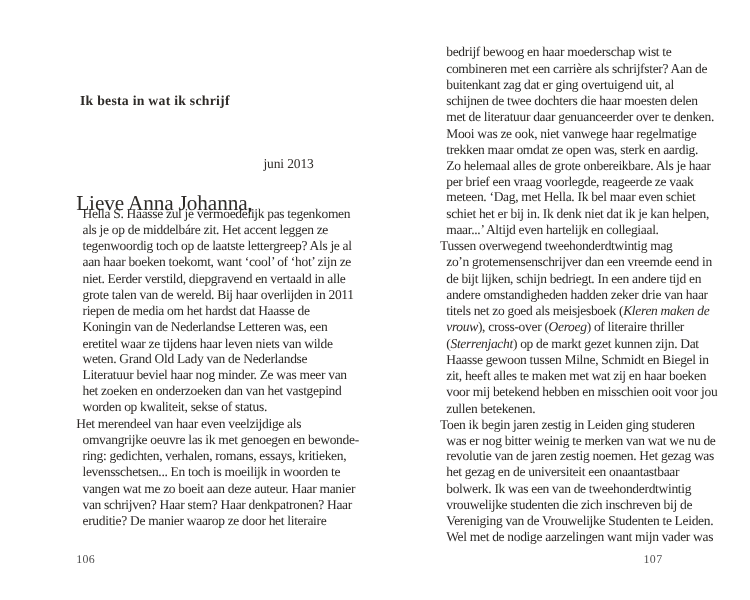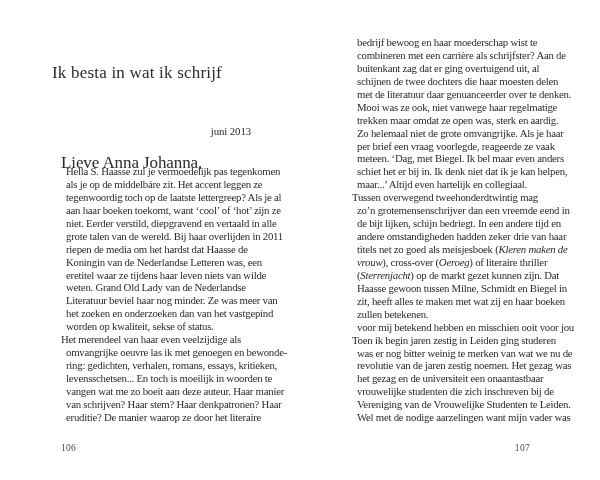--- a/index.html
+++ b/index.html
@@ -21,23 +21,23 @@
     top: 0;
     height: 480px;
   }
   .page-left  { left: 46px;  width: 208px; }
   .page-right { left: 337px; width: 205px; }
 
   .chapter-title {
     position: absolute;
     left: 2px;
     top: 59px;
-    margin: 4px;
-    font-size: 17px;
-    font-weight: 400;
+    margin: 16px;
+    font-size: 11px;
+    font-weight: 700;
     letter-spacing: 0.2px;
     white-space: nowrap;
   }
   .letter-date {
     position: absolute;
     top: 125px;
     right: 3px;
     font-size: 10.8px;
     letter-spacing: -0.1px;
   }
@@ -112,40 +112,41 @@
 
   <div class="page page-right">
     <div class="body-text body-right">
         <div class="line"><span>bedrijf bewoog en haar moederschap wist te</span></div>
         <div class="line"><span>combineren met een carrière als schrijfster? Aan de</span></div>
         <div class="line"><span>buitenkant zag dat er ging overtuigend uit, al</span></div>
         <div class="line"><span>schijnen de twee dochters die haar moesten delen</span></div>
         <div class="line"><span>met de literatuur daar genuanceerder over te denken.</span></div>
         <div class="line"><span>Mooi was ze ook, niet vanwege haar regelmatige</span></div>
         <div class="line"><span>trekken maar omdat ze open was, sterk en aardig.</span></div>
-        <div class="line"><span>Zo helemaal niet de grote omvangrijke. Als je haar</span></div>
+        <div class="line"><span>Zo helemaal alles de grote onbereikbare. Als je haar</span></div>
         <div class="line"><span>per brief een vraag voorlegde, reageerde ze vaak</span></div>
-        <div class="line"><span>meteen. ‘Dag, met Biegel. Ik bel maar even anders</span></div>
+        <div class="line"><span>meteen. ‘Dag, met Hella. Ik bel maar even schiet</span></div>
         <div class="line"><span>schiet het er bij in. Ik denk niet dat ik je kan helpen,</span></div>
         <div class="line"><span>maar...’ Altijd even hartelijk en collegiaal.</span></div>
         <div class="line indent"><span>Tussen overwegend tweehonderdtwintig mag</span></div>
         <div class="line"><span>zo’n grotemensenschrijver dan een vreemde eend in</span></div>
         <div class="line"><span>de bijt lijken, schijn bedriegt. In een andere tijd en</span></div>
         <div class="line"><span>andere omstandigheden hadden zeker drie van haar</span></div>
         <div class="line"><span>titels net zo goed als meisjesboek (</span><span class="it">Kleren maken de</span></div>
         <div class="line"><span class="it">vrouw</span><span>), cross-over (</span><span class="it">Oeroeg</span><span>) of literaire thriller</span></div>
         <div class="line"><span>(</span><span class="it">Sterrenjacht</span><span>) op de markt gezet kunnen zijn. Dat</span></div>
         <div class="line"><span>Haasse gewoon tussen Milne, Schmidt en Biegel in</span></div>
         <div class="line"><span>zit, heeft alles te maken met wat zij en haar boeken</span></div>
+        <div class="line"><span>voor mij betekend hebben en misschien ooit voor jou</span></div>
         <div class="line"><span>zullen betekenen.</span></div>
-        <div class="line"><span>voor mij betekend hebben en misschien ooit voor jou</span></div>
         <div class="line indent"><span>Toen ik begin jaren zestig in Leiden ging studeren</span></div>
         <div class="line"><span>was er nog bitter weinig te merken van wat we nu de</span></div>
         <div class="line"><span>revolutie van de jaren zestig noemen. Het gezag was</span></div>
         <div class="line"><span>het gezag en de universiteit een onaantastbaar</span></div>
+        <div class="line"><span>bolwerk. Ik was een van de tweehonderdtwintig</span></div>
         <div class="line"><span>vrouwelijke studenten die zich inschreven bij de</span></div>
         <div class="line"><span>Vereniging van de Vrouwelijke Studenten te Leiden.</span></div>
         <div class="line"><span>Wel met de nodige aarzelingen want mijn vader was</span></div>
       </div>
     <div class="folio folio-right">107</div>
   </div>
 
 </div>
 
 </body></html>

